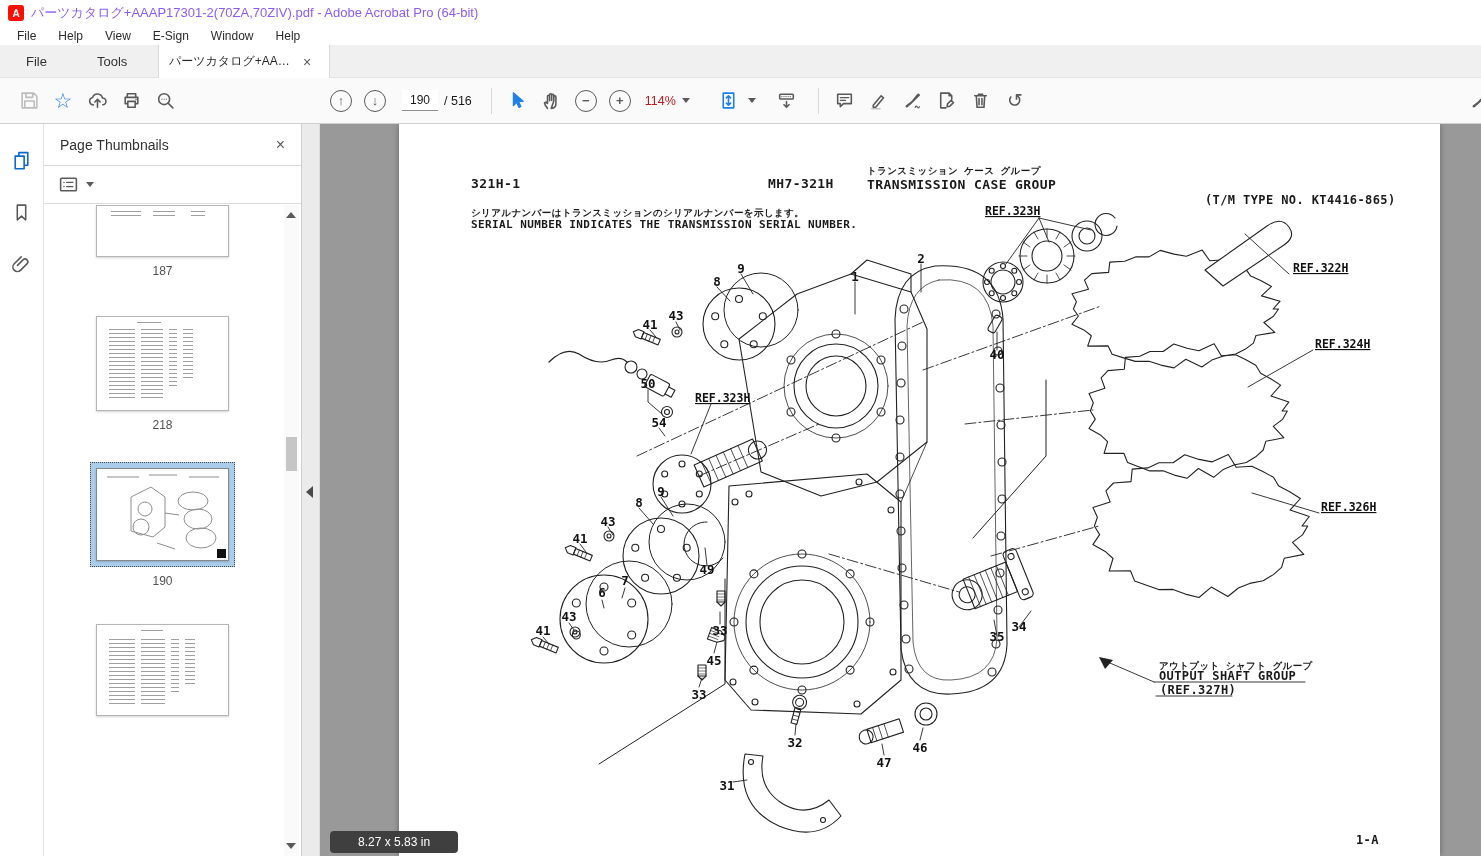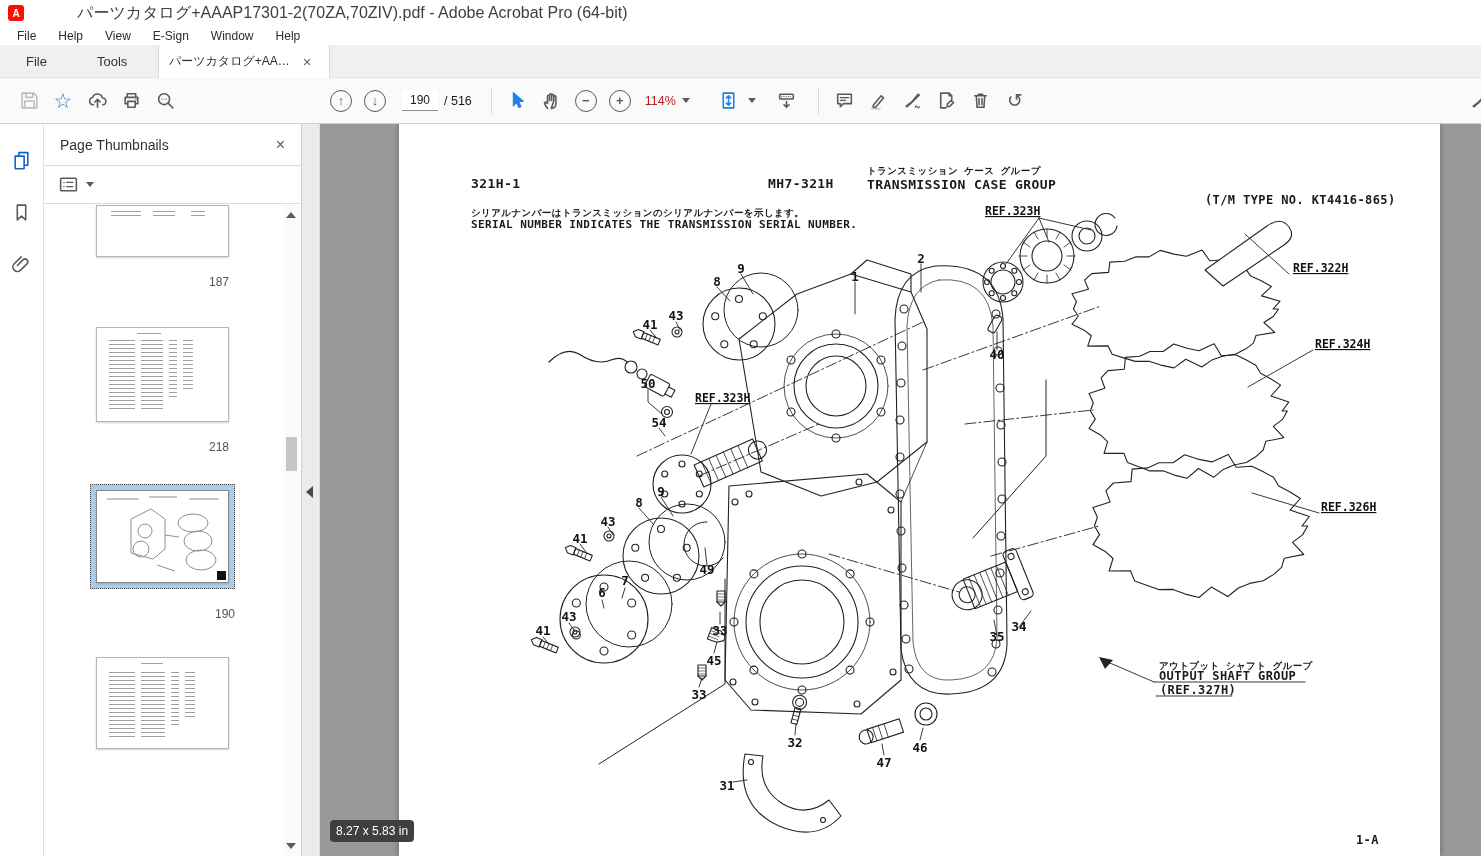--- a/index.html
+++ b/index.html
@@ -3,21 +3,21 @@
 <meta charset="utf-8">
 <style>
   * { margin:0; padding:0; box-sizing:border-box; }
   html,body { width:1481px; height:857px; overflow:hidden;
     font-family:"Liberation Sans", sans-serif; background:#fff; }
 
   
   .titlebar { height:26px; background:#fff; display:flex; align-items:center; padding-left:8px; }
   .pdf-badge { width:16px; height:16px; background:#fa0f00; border-radius:3px; color:#fff;
     font-size:10px; font-weight:bold; display:flex; align-items:center; justify-content:center; margin-right:7px; }
-  .titlebar-text { font-size:16px; color:#404040;margin-left:46px; }
+  .titlebar-text { font-size:13px; color:#8b5cf6; }
 
   
   .menubar { height:19px; background:#fff; display:flex; align-items:center; padding-left:6px; }
   .menu-item { font-size:12px; color:#2b2b2b; padding:0 11px; cursor:default; }
 
   
   .tabbar { height:33px; background:#f0f0f0; position:relative; display:flex; align-items:center;
     border-bottom:1px solid #e3e3e3; }
   .app-tab { font-size:13px; color:#323232; padding:0 18px; height:100%; display:flex; align-items:center; }
   .doc-tab { position:absolute; left:158px; top:0; height:33px; width:172px; background:#fff;
@@ -60,41 +60,41 @@
     padding:0 16px; border-bottom:1px solid #dcdcdc; }
   .panel-title { font-size:14px; color:#323232; }
   .panel-close { font-size:16px; color:#5a5a5a; }
   .panel-options { height:38px; display:flex; align-items:center; padding-left:14px;
     border-bottom:1px solid #dcdcdc; gap:5px; }
 
   .thumb-list { position:absolute; top:81px; bottom:0; left:0; right:20px; overflow:hidden;
     display:flex; flex-direction:column; align-items:center; }
   .thumb-page { background:#fff; border:1px solid #b5b5b5; box-shadow:0 1px 2px rgba(0,0,0,.18);
     position:relative; width:133px; }
-  .thumb-label { font-size:12px; color:#525252; text-align:right; margin-top:18px; }
+  .thumb-label { font-size:12px; color:#525252; text-align:center; margin-top:7px; }
   .sel-wrap { background:#abcdec; border:1px dotted #444; padding:5px; margin-top:30px; }
   .mini-col { position:absolute; background:repeating-linear-gradient(180deg,#9f9f9f 0 1px,transparent 1px 4px); }
   .black-corner { position:absolute; right:2px; bottom:2px; width:9px; height:9px; background:#111; }
 
   .vscroll { position:absolute; top:81px; bottom:0; right:2px; width:15px; background:#fafafa; }
   .vthumb { position:absolute; left:2px; width:11px; height:34px; background:#c6c6c6; top:232px; }
   .tri-up { width:0;height:0;border-left:5px solid transparent;border-right:5px solid transparent;
     border-bottom:6px solid #5a5a5a; position:absolute; top:7px; left:2px; }
   .tri-down { width:0;height:0;border-left:5px solid transparent;border-right:5px solid transparent;
     border-top:6px solid #5a5a5a; position:absolute; bottom:7px; left:2px; }
 
   .collapse-strip { width:18px; background:#ebebeb; border-right:1px solid #dcdcdc; position:relative; flex:none; }
   .collapse-chevron { position:absolute; top:362px; left:4px; width:0; height:0;
     border-top:6px solid transparent; border-bottom:6px solid transparent; border-right:7px solid #4a4a4a; }
 
   .canvas { flex:1; background:#999999; position:relative; overflow:hidden; }
   .page { position:absolute; left:79px; top:0; width:1041px; height:732px; background:#fff;
     box-shadow:0 0 6px rgba(0,0,0,.35); }
-  .size-tooltip { position:absolute; left:10px; bottom:14px; background:#3f3f3f; color:#fff;
-    font-size:12px; padding:4px 6px; border-radius:4px; z-index:5; }
+  .size-tooltip { position:absolute; left:10px; bottom:3px; background:#3f3f3f; color:#fff;
+    font-size:12px; padding:4px 28px; border-radius:4px; z-index:5; }
 
   
   .doc-text { font-family:"DejaVu Sans Mono", monospace; fill:#1a1a1a; letter-spacing:.4px; }
   .t13 { font-size:13px; font-weight:bold; }
   .t12 { font-size:12px; font-weight:bold; }
   .t11 { font-size:11px; font-weight:bold; }
   .t10 { font-size:9.5px; font-weight:bold; }
   .callout { font-family:"DejaVu Sans Mono", monospace; font-size:12.5px; font-weight:bold;
     fill:#111; text-anchor:middle; dominant-baseline:central; }
   .ref-label { font-family:"DejaVu Sans Mono", monospace; font-size:11.5px; font-weight:bold;

